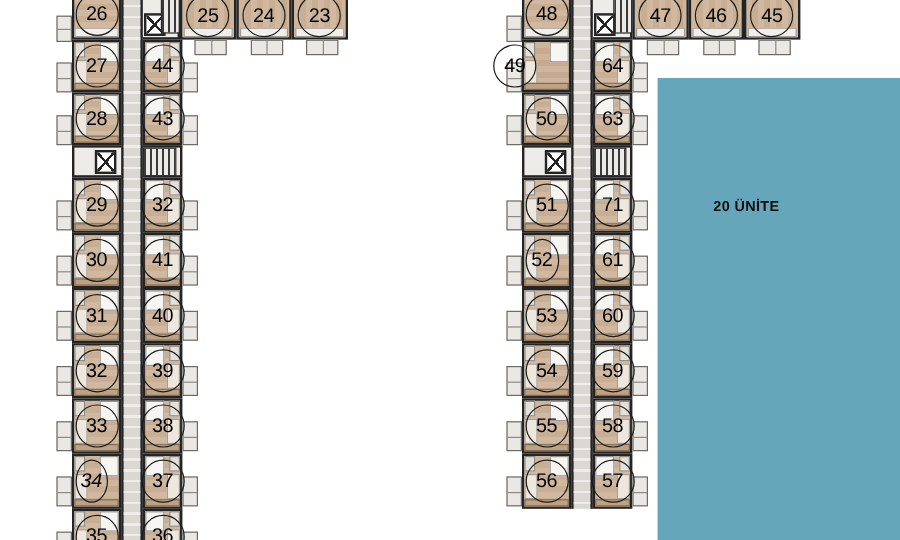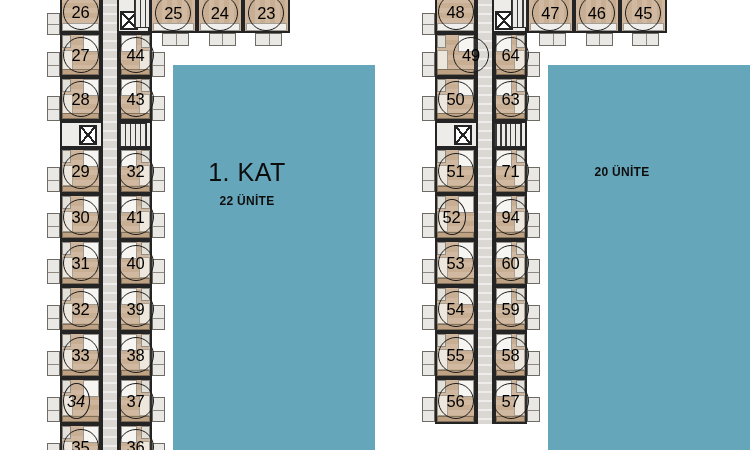--- a/index.html
+++ b/index.html
@@ -44,26 +44,20 @@
   .pool-label{position:absolute;left:74px;top:93px;transform:translateX(-50%);
         text-align:center;white-space:nowrap;color:#0d0d0d;}
   .pool-title{font-size:25px;letter-spacing:.5px;}
   .pool-sub{font-size:12px;font-weight:bold;margin-top:7px;letter-spacing:.3px;}
 </style>
 </head>
 <body>
 
 <div class="canvas">
 
-  <div class="pool" style="left: 173px; top: 65px; width: 202px; height: 385px; background: rgb(102, 166, 186);">
-    <div class="pool-label">
-      <div class="pool-title">1. KAT</div>
-      <div class="pool-sub">22 ÜNİTE</div>
-    </div>
-  </div>
 
   <div class="pool" style="left: 548px; top: 65px; width: 202px; height: 385px; background: rgb(102, 166, 186);">
     <div class="pool-label">
       <div class="pool-sub">20 ÜNİTE</div>
     </div>
   </div>
 
   <div class="layer" id="b1">
       <div class="core" style="left: 101px; top: -14px; width: 49px; height: 47px;"></div>
       <div class="core" style="left: 60px; top: 121px; width: 92px; height: 27px;"></div>
@@ -326,28 +320,28 @@
       <div class="balc v" style="left: 422px; top: 397px; width: 13px; height: 25px;"></div>
       <div class="balc v" style="left: 527px; top: 397px; width: 13px; height: 25px;"></div>
       <div class="elev" style="left: 495px; top: 11px; width: 18px; height: 19px;"></div>
       <div class="stairs" style="left: 511px; top: -2px; width: 16px; height: 30px;"></div>
       <div class="elev" style="left: 454px; top: 125px; width: 18px; height: 20px;"></div>
       <div class="stairs" style="left: 494px; top: 123px; width: 28px; height: 24px;"></div>
       <div class="circle" style="left: 437.5px; top: -6px; width: 36px; height: 36px;">48</div>
       <div class="circle" style="left: 532.25px; top: -5px; width: 36px; height: 36px;">47</div>
       <div class="circle" style="left: 578.75px; top: -5px; width: 36px; height: 36px;">46</div>
       <div class="circle" style="left: 625.25px; top: -5px; width: 36px; height: 36px;">45</div>
-      <div class="circle" style="left: 453px; top: 37px; width: 36px; height: 36px;">49</div>
+      <div class="circle" style="left: 411px; top: 37px; width: 36px; height: 36px;">49</div>
       <div class="circle" style="left: 492.5px; top: 37px; width: 36px; height: 36px;">64</div>
       <div class="circle" style="left: 437.5px; top: 81px; width: 36px; height: 36px;">50</div>
       <div class="circle" style="left: 492.5px; top: 81px; width: 36px; height: 36px;">63</div>
       <div class="circle" style="left: 437.5px; top: 153px; width: 36px; height: 36px;">51</div>
       <div class="circle" style="left: 492.5px; top: 153px; width: 36px; height: 36px;">71</div>
       <div class="circle" style="left: 437.5px; top: 199px; width: 28px; height: 36px;">52</div>
-      <div class="circle" style="left: 492.5px; top: 199px; width: 36px; height: 36px;">94</div>
+      <div class="circle" style="left: 492.5px; top: 199px; width: 36px; height: 36px;">61</div>
       <div class="circle" style="left: 437.5px; top: 245px; width: 36px; height: 36px;">53</div>
       <div class="circle" style="left: 492.5px; top: 245px; width: 36px; height: 36px;">60</div>
       <div class="circle" style="left: 437.5px; top: 291px; width: 36px; height: 36px;">54</div>
       <div class="circle" style="left: 492.5px; top: 291px; width: 36px; height: 36px;">59</div>
       <div class="circle" style="left: 437.5px; top: 337px; width: 36px; height: 36px;">55</div>
       <div class="circle" style="left: 492.5px; top: 337px; width: 36px; height: 36px;">58</div>
       <div class="circle" style="left: 437.5px; top: 383px; width: 36px; height: 36px;">56</div>
       <div class="circle" style="left: 492.5px; top: 383px; width: 36px; height: 36px;">57</div>
     </div>
 </div>

